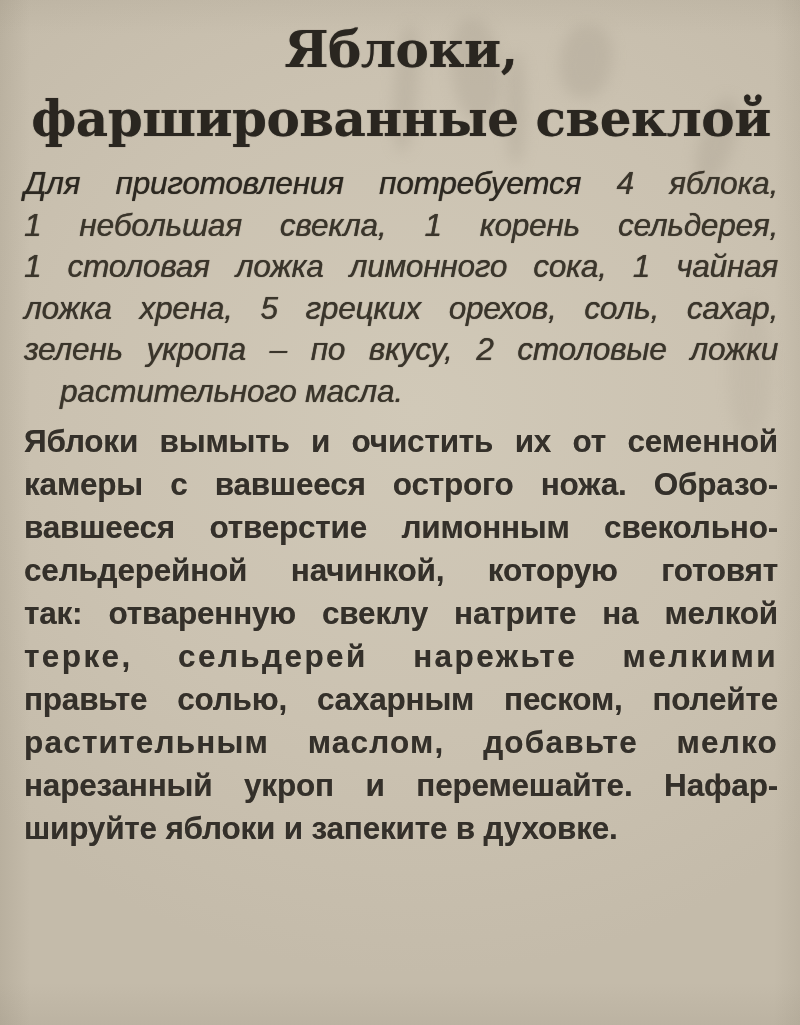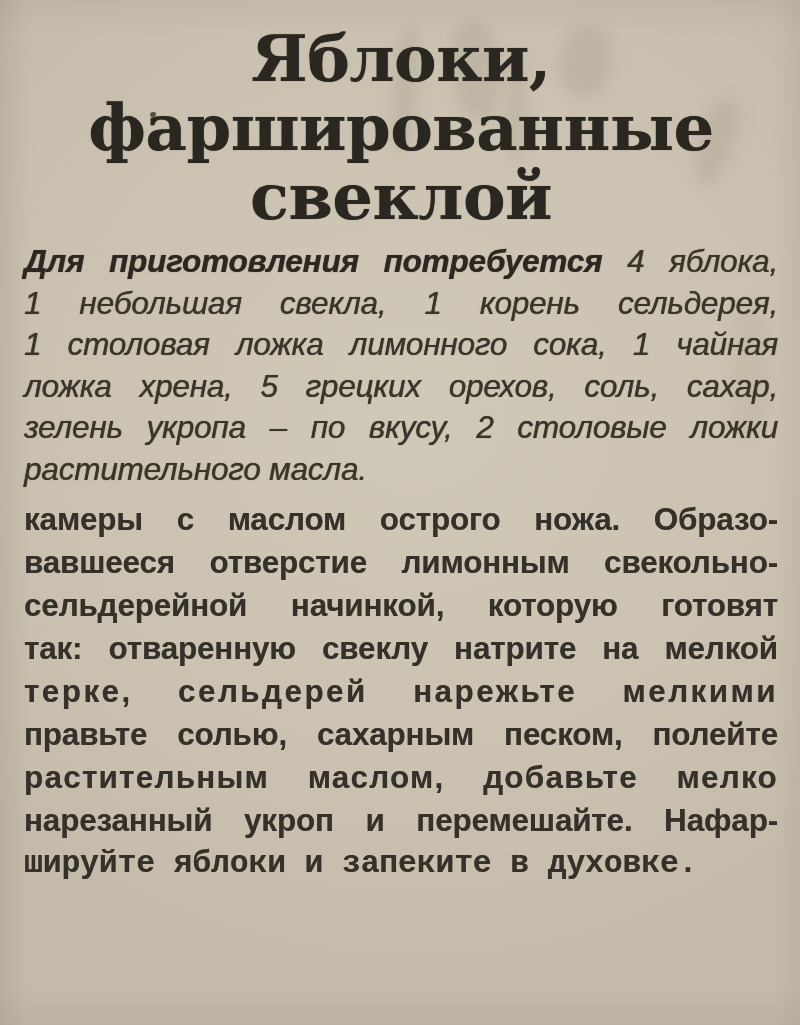--- a/index.html
+++ b/index.html
@@ -39,24 +39,24 @@
     width: 6px; height: 5px;
     background: #464137;
     border-radius: 50% 40% 55% 45%;
     opacity: 0.9;
   }
   .content {
     position: absolute;
     left: 24px; right: 22px; top: 0;
   }
   .title {
-    margin: 24px 0 0 0;
+    margin: 15px 0 0 0;
     font-family: "DejaVu Serif", "Liberation Serif", serif;
     font-weight: bold;
-    font-size: 64px;
+    font-size: 50px;
     line-height: 69px;
     letter-spacing: -0.5px;
     text-align: center;
     color: #2a2620;
     text-shadow: 0 0 1px rgba(38,32,25,0.55);
   }
   .ingredients {
     margin-top: 10px;
   }
   .ing-line {
@@ -64,41 +64,41 @@
     font-size: 31.5px;
     line-height: 41.5px;
     letter-spacing: -0.2px;
     text-align: justify;
     text-align-last: justify;
     color: #3a352b;
     text-shadow: 0 0 1px rgba(45,39,30,0.65), 0.4px 0 0 rgba(45,39,30,0.5);
     white-space: nowrap;
   }
   .ing-line .lead {
-    font-weight: bold;
+    font-weight: normal;
     color: #2c2821;
   }
-  .ing-line.last { text-align-last: left; }
+  .ing-line.last { text-align-last: left; margin-left: 36px; }
   .body {
     margin-top: 8px;
   }
   .body-line {
     font-weight: bold;
     font-size: 31.5px;
     line-height: 43px;
     letter-spacing: -0.2px;
     text-align: justify;
     text-align-last: justify;
     color: #34302a;
     text-shadow: 0 0 0.6px rgba(40,35,28,0.45);
     white-space: nowrap;
   }
   .body-line.tracked   { letter-spacing: 2.4px; }
   .body-line.tracked-sm{ letter-spacing: 1.2px; }
-  .body-line.last { text-align-last: left; font-family: Liberation Mono, monospace; }
+  .body-line.last { text-align-last: left; }
 </style>
 </head>
 <body>
 
 <div class="page">
 
   <div class="ghost g1"></div>
   <div class="ghost g2"></div>
   <div class="ghost g3"></div>
   <div class="ghost g4"></div>
@@ -116,21 +116,22 @@
     <div class="ingredients">
       <div class="ing-line"><span class="lead">Для приготовления потребуется</span> <span>4 яблока,</span></div>
       <div class="ing-line">1 небольшая свекла, 1 корень сельдерея,</div>
       <div class="ing-line">1 столовая ложка лимонного сока, 1 чайная</div>
       <div class="ing-line">ложка хрена, 5 грецких орехов, соль, сахар,</div>
       <div class="ing-line">зелень укропа – по вкусу, 2 столовые ложки</div>
       <div class="ing-line last">растительного масла.</div>
     </div>
 
     <div class="body">
-      <div class="body-line">камеры с маслом острого ножа. Образо-</div>
+      <div class="body-line">Яблоки вымыть и очистить их от семенной</div>
+      <div class="body-line">камеры с вавшееся острого ножа. Образо-</div>
       <div class="body-line">вавшееся отверстие лимонным свекольно-</div>
       <div class="body-line">сельдерейной начинкой, которую готовят</div>
       <div class="body-line">так: отваренную свеклу натрите на мелкой</div>
       <div class="body-line tracked">терке, сельдерей нарежьте мелкими</div>
       <div class="body-line">правьте солью, сахарным песком, полейте</div>
       <div class="body-line tracked-sm">растительным маслом, добавьте мелко</div>
       <div class="body-line">нарезанный укроп и перемешайте. Нафар-</div>
       <div class="body-line last">шируйте яблоки и запеките в духовке.</div>
     </div>
 

